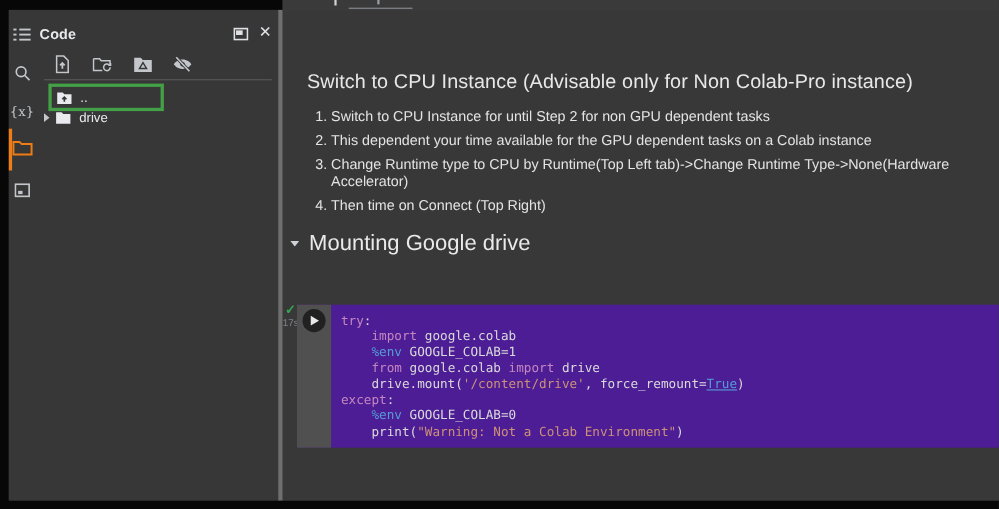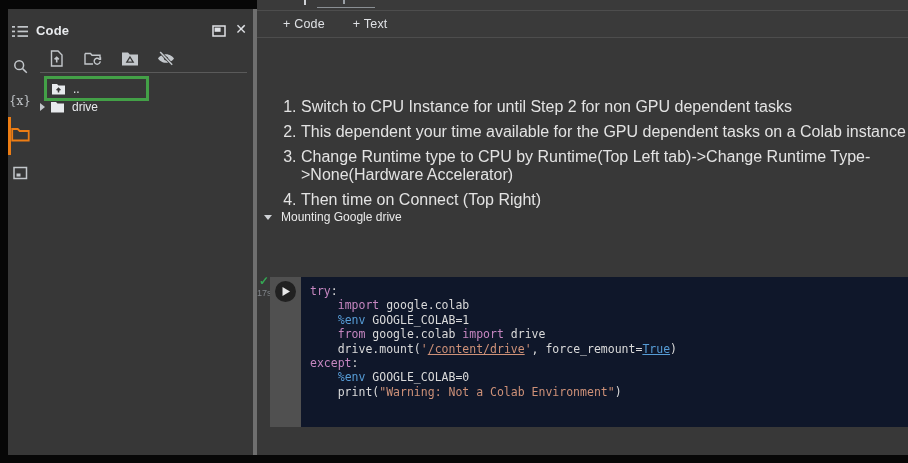--- a/index.html
+++ b/index.html
@@ -56,47 +56,47 @@
   .frag-desc { position:absolute; left:86px; top:0; width:2px; height:4px; background:#9aa0a6; }
 
   .cell-toolbar { position:absolute; left:0; top:10px; width:651px; height:28px;
                   border-top:1px solid #4d4d4d; border-bottom:1px solid #4d4d4d;
                   display:flex; align-items:center; padding-left:20px; gap:16px;
                   background:#3a3a3a; }
   .toolbar-btn { color:#dfe1e5; font-size:12.5px; letter-spacing:.2px; cursor:pointer; padding:4px 6px; }
 
   .md-heading { position:absolute; left:22px; top:64px; font-size:18px; font-weight:500;
                 color:#e8e8e8; letter-spacing:.1px; }
-  .md-list { position:absolute; left:22px; top:98px; color:#e3e3e3; font-size:16px; }
+  .md-list { position:absolute; left:22px; top:98px; color:#e3e3e3; font-size:13px; }
   .md-list ol { padding-left:22px; }
   .md-list li { margin-bottom:7px; }
 
   .section-header { position:absolute; left:7px; top:210px; display:flex; align-items:center; cursor:pointer; }
   .section-arrow { width:0; height:0; border-top:5px solid #cfd2d6;
                    border-left:4.5px solid transparent; border-right:4.5px solid transparent;
                    margin-right:9px; }
-  .section-title { font-size:12px; font-weight:500; color:#eaeaea; }
+  .section-title { font-size:20px; font-weight:500; color:#eaeaea; }
   .section-sub { position:absolute; left:21px; top:246px; font-size:12.5px; color:#e3e3e3; }
 
   
   .exec-check { position:absolute; left:2px; top:274px; color:#34A853; font-size:12px; font-weight:bold; }
   .exec-time  { position:absolute; left:0; top:288px; color:#7f8388; font-size:9px; }
 
-  .code-cell { position:absolute; left:13px; top:277px; width:638px; height:150px;
-               background:#0f172a; display:flex; }
+  .code-cell { position:absolute; left:13px; top:277px; width:638px; height:130px;
+               background:#4c1d95; display:flex; }
   .cell-gutter { width:31px; background:#505050; position:relative; flex:none; }
   .run-button { position:absolute; left:5px; top:4px; width:21px; height:21px; border-radius:50%;
                 background:#212121; display:flex; align-items:center; justify-content:center; cursor:pointer; }
   .code-area { padding:7px 0 0 9px; font-family:"DejaVu Sans Mono", monospace;
                font-size:11.5px; line-height:14.4px; white-space:pre; overflow:hidden; }
   .tk-pl { color:#dadada; }
   .tk-kw { color:#c586c0; }
   .tk-mg { color:#569cd6; }
   .tk-st { color:#ce9178; }
-  .tk-sl { color:#ce9178; text-decoration:underline; }
+  .tk-sl { color:#ce9178; }
   .tk-ct { color:#569cd6;text-decoration:underline; }
 
   .cell-output { position:absolute; left:13px; top:407px; width:638px; height:40px;
                  background:#323232; padding:7px 0 0 40px;
                  font-family:"DejaVu Sans Mono", monospace; font-size:11.5px;
                  line-height:13.5px; color:#d8d8d8; white-space:pre; }
 
   svg { display:block; }
 </style>
 </head>
@@ -227,25 +227,22 @@
 <div class="abs panel-divider"></div>
 
 <div class="abs main">
 
   <div class="menu-fragment">
     <div class="frag-tick"></div>
     <div class="frag-underline"></div>
     <div class="frag-desc"></div>
   </div>
 
-  <div class="cell-toolbar">
-    <span class="toolbar-btn">+ Code</span>
-    <span class="toolbar-btn">+ Text</span>
-  </div>
-
+
+  <div class="md-heading">Switch to CPU Instance (Advisable only for Non Colab-Pro instance)</div>
   <div class="md-list">
     <ol>
       <li>Switch to CPU Instance for until Step 2 for non GPU dependent tasks</li>
       <li>This dependent your time available for the GPU dependent tasks on a Colab instance</li>
       <li>Change Runtime type to CPU by Runtime(Top Left tab)-&gt;Change Runtime Type-&gt;None(Hardware Accelerator)</li>
       <li>Then time on Connect (Top Right)</li>
     </ol>
   </div>
 
   <div class="section-header">

